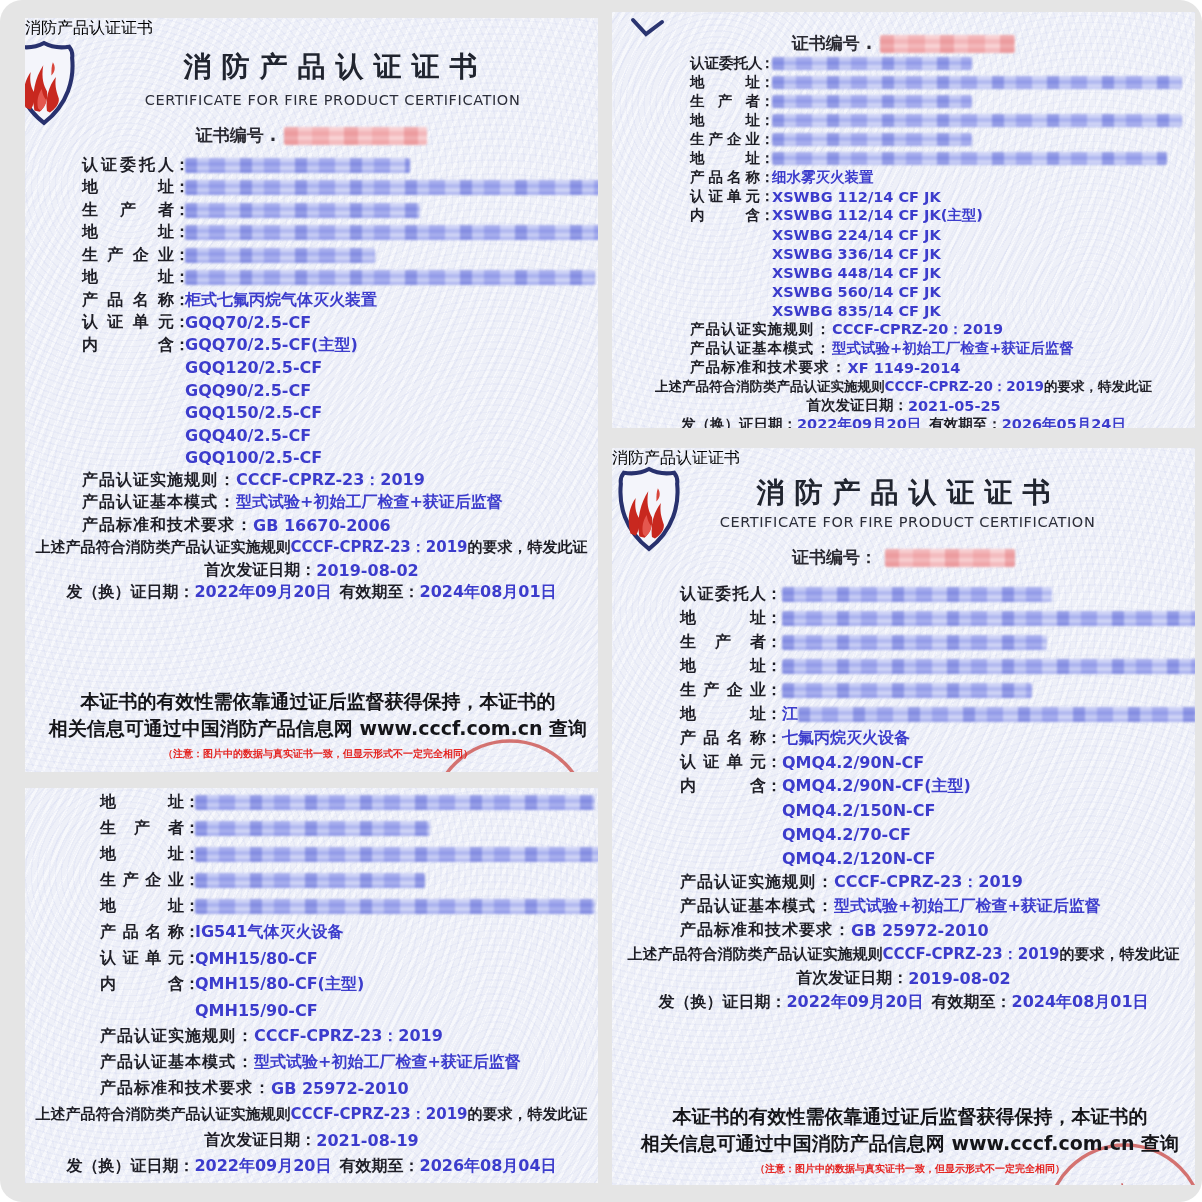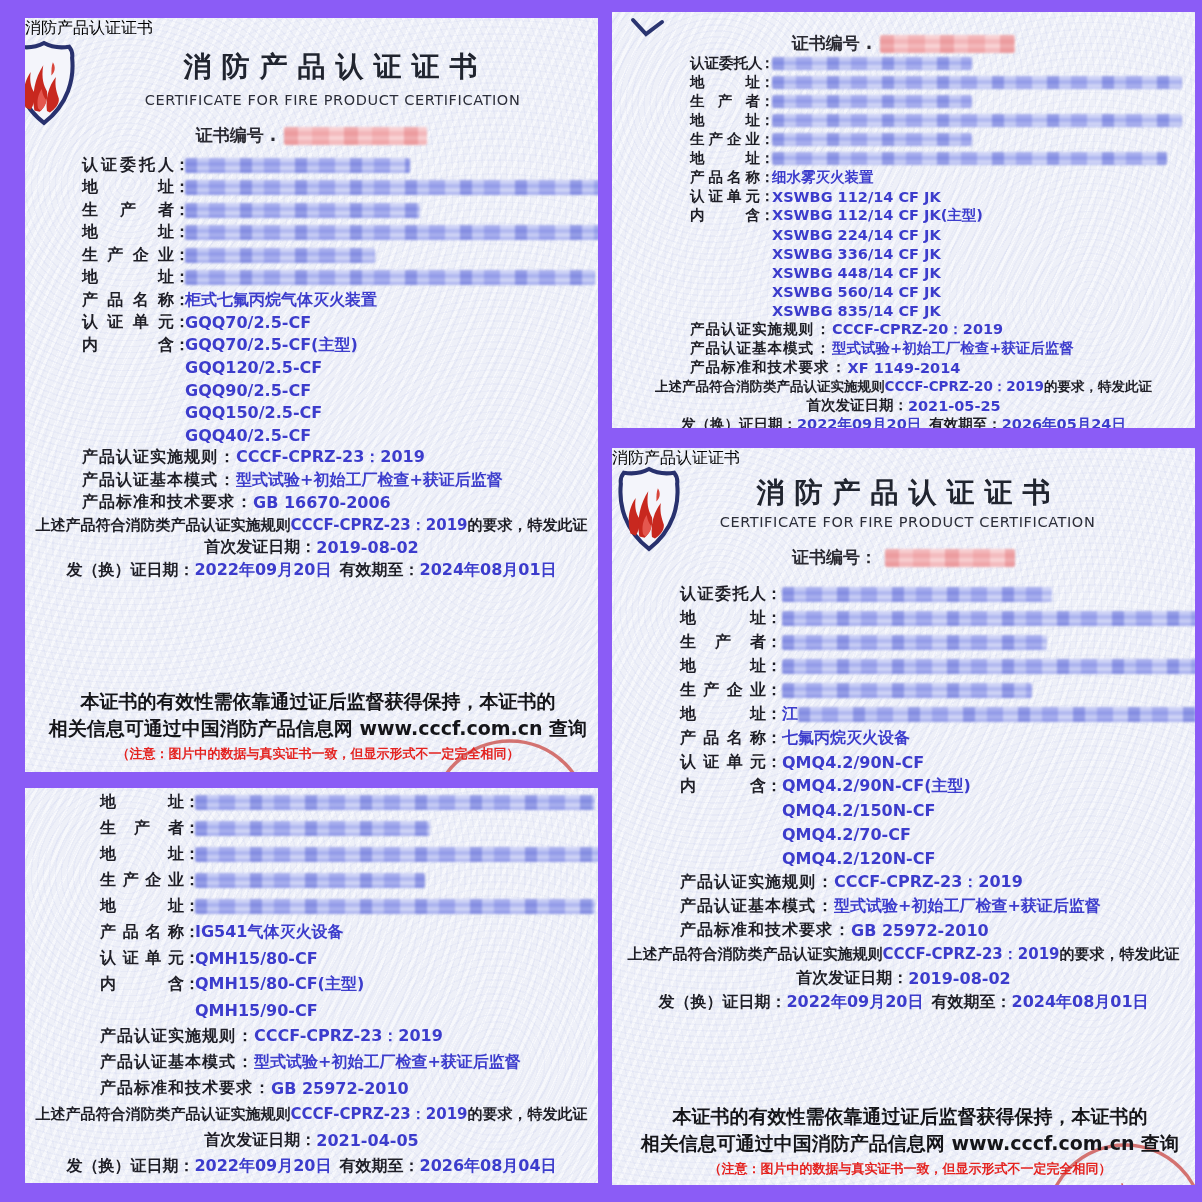--- a/index.html
+++ b/index.html
@@ -1,18 +1,18 @@
 <!DOCTYPE html>
 <html><head>
 <meta charset="utf-8">
 <style>
   html,body{margin:0;padding:0;background:#ffffff;}
   body{width:1202px;height:1202px;position:relative;overflow:hidden;
        font-family:"DejaVu Sans","Liberation Sans",sans-serif;}
-  .page{position:absolute;inset:0;background:#8b5cf6;}
+  .page{position:absolute;inset:0;background:#e5e5e5;border-radius:22px;}
   .cert{position:absolute;overflow:hidden;
     background-color:#eef0f8;
     background-image:
       repeating-radial-gradient(circle at 18% 22%, rgba(110,125,210,0.055) 0 1.5px, transparent 1.5px 6px),
       repeating-radial-gradient(circle at 82% 70%, rgba(110,125,210,0.045) 0 1.5px, transparent 1.5px 7px),
       repeating-linear-gradient(115deg, rgba(255,255,255,0.5) 0 3px, transparent 3px 9px);
   }
   .cert-a{left:25px;top:18px;width:573px;height:754px;
     --pitch:22.5px;--fs:16px;--lbl-left:57px;--lbl-width:92px;--val-left:160px;
     --rows-top:136px;--title-top:30px;--sub-top:74px;--certno-top:106px;--footer-top:670px;}
@@ -69,21 +69,21 @@
         rgba(236,140,144,0.4) 28px 45px, rgba(250,200,202,0.2) 45px 60px),
       repeating-linear-gradient(180deg, rgba(255,255,255,0.3) 0 4px, rgba(230,140,144,0.18) 4px 9px);}
   .frow.center{justify-content:center;text-align:right;}
   .frow.center .dark{color:#1e1e26;font-weight:600;white-space:nowrap;}
   .frow.center .blue{color:#3c3ccc;font-weight:600;white-space:nowrap;}
   .frow.stmt{font-size:calc(var(--fs) - 1px);}
   .gap8{margin-left:8px;}
 
   .footer{position:absolute;top:var(--footer-top);left:13px;right:0;text-align:center;z-index:3;}
   .f-line{font-size:19px;line-height:27px;font-weight:700;color:#151519;}
-  .notice{font-size:13px;line-height:20px;font-weight:700;color:#e42320;margin-top:2px;}
+  .notice{font-size:10px;line-height:20px;font-weight:700;color:#e42320;margin-top:2px;}
 
   .stamp{position:absolute;z-index:1;}
   .cert-a .stamp{left:400px;top:716px;}
   .cert-d .stamp{left:428px;top:690px;}
 </style>
 </head>
 <body>
 
 <div class="page">
   <div class="cert cert-a"><div class="logo"><svg width="74" height="102" viewBox="0 0 100 118">
@@ -150,20 +150,24 @@
           <span class="spacer"></span>
           <span class="val">GQQ90/2.5-CF</span>
         </div>
         <div class="frow">
           <span class="spacer"></span>
           <span class="val">GQQ150/2.5-CF</span>
         </div>
         <div class="frow">
           <span class="spacer"></span>
           <span class="val">GQQ40/2.5-CF</span>
+        </div>
+        <div class="frow">
+          <span class="spacer"></span>
+          <span class="val">GQQ100/2.5-CF</span>
         </div>
         <div class="frow">
           <span class="lbl wide">产品认证实施规则</span>
           <span class="colon" style="width: 18px;">：</span>
           <span class="val">CCCF-CPRZ-23：2019</span>
         </div>
         <div class="frow">
           <span class="lbl wide">产品认证基本模式</span>
           <span class="colon" style="width: 18px;">：</span>
           <span class="val">型式试验+初始工厂检查+获证后监督</span>
@@ -366,21 +370,21 @@
           <span class="colon" style="width: 18px;">：</span>
           <span class="val">GB 25972-2010</span>
         </div>
         <div class="frow center stmt">
           <span class="dark">上述产品符合消防类产品认证实施规则 </span>
           <span class="blue">CCCF-CPRZ-23：2019</span>
           <span class="dark"> 的要求，特发此证</span>
         </div>
         <div class="frow center">
           <span class="dark">首次发证日期：</span>
-          <span class="blue">2021-04-05</span>
+          <span class="blue">2021-08-19</span>
         </div>
         <div class="frow center">
           <span class="dark">发（换）证日期：</span>
           <span class="blue">2022年09月20日</span>
           <span class="dark gap8">有效期至：</span>
           <span class="blue">2026年08月04日</span>
         </div>
       </div>
     </div>
   <div class="cert cert-d"><div class="logo"><svg width="74" height="102" viewBox="0 0 100 118">

